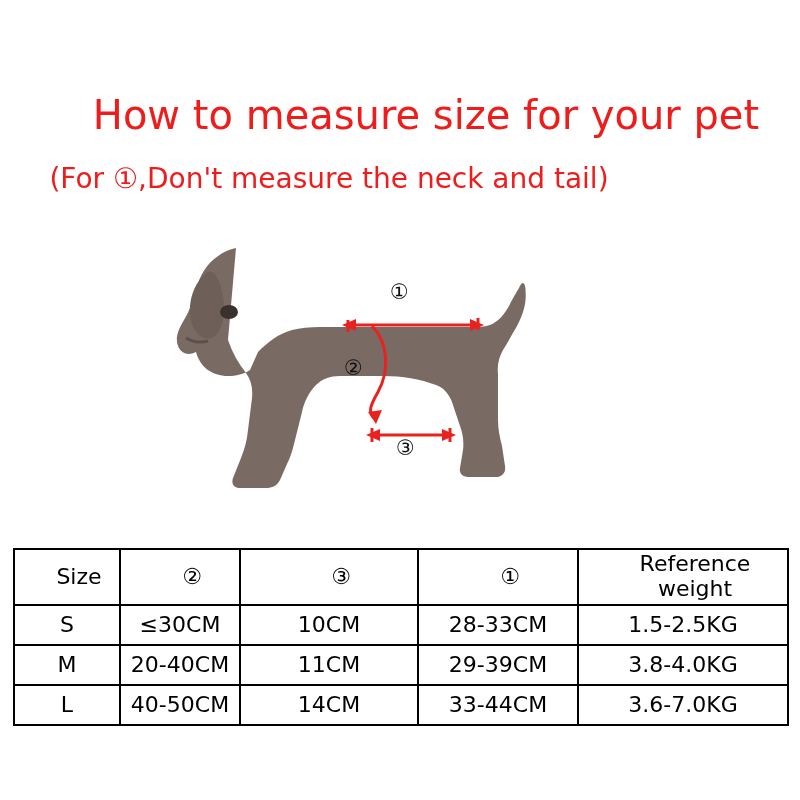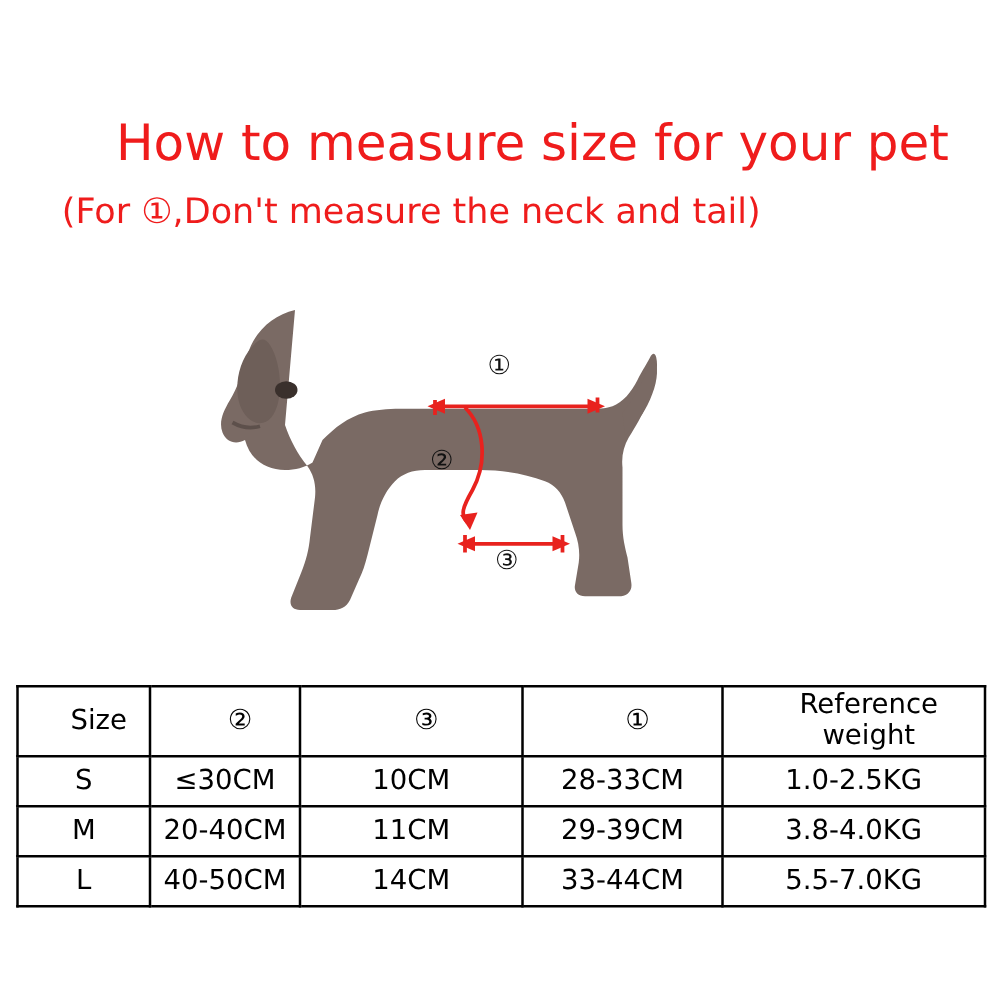--- a/index.html
+++ b/index.html
@@ -31,21 +31,21 @@
     color: #ef1c1c;
     font-size: 40px;
     font-weight: 400;
     letter-spacing: 0px;
     line-height: 46px;
     white-space: nowrap;
     padding-left: 22px;
   }
   .subtitle {
     position: absolute;
-    top: 152px;
+    top: 162px;
     left: 0;
     width: 658px;
     text-align: center;
     color: #ef1c1c;
     font-size: 28px;
     font-weight: 400;
     line-height: 34px;
     white-space: nowrap;
   }
 
@@ -219,32 +219,32 @@
         <th class="circ">①</th>
         <th>Reference weight</th>
       </tr>
     </thead>
     <tbody>
       <tr>
         <td>S</td>
         <td>≤30CM</td>
         <td>10CM</td>
         <td>28-33CM</td>
-        <td>1.0-2.5KG</td>
+        <td>1.5-2.5KG</td>
       </tr>
       <tr>
         <td>M</td>
         <td>20-40CM</td>
         <td>11CM</td>
         <td>29-39CM</td>
         <td>3.8-4.0KG</td>
       </tr>
       <tr>
         <td>L</td>
         <td>40-50CM</td>
         <td>14CM</td>
         <td>33-44CM</td>
-        <td>5.5-7.0KG</td>
+        <td>3.6-7.0KG</td>
       </tr>
     </tbody>
   </table>
 
 </div>
 
 </body></html>

